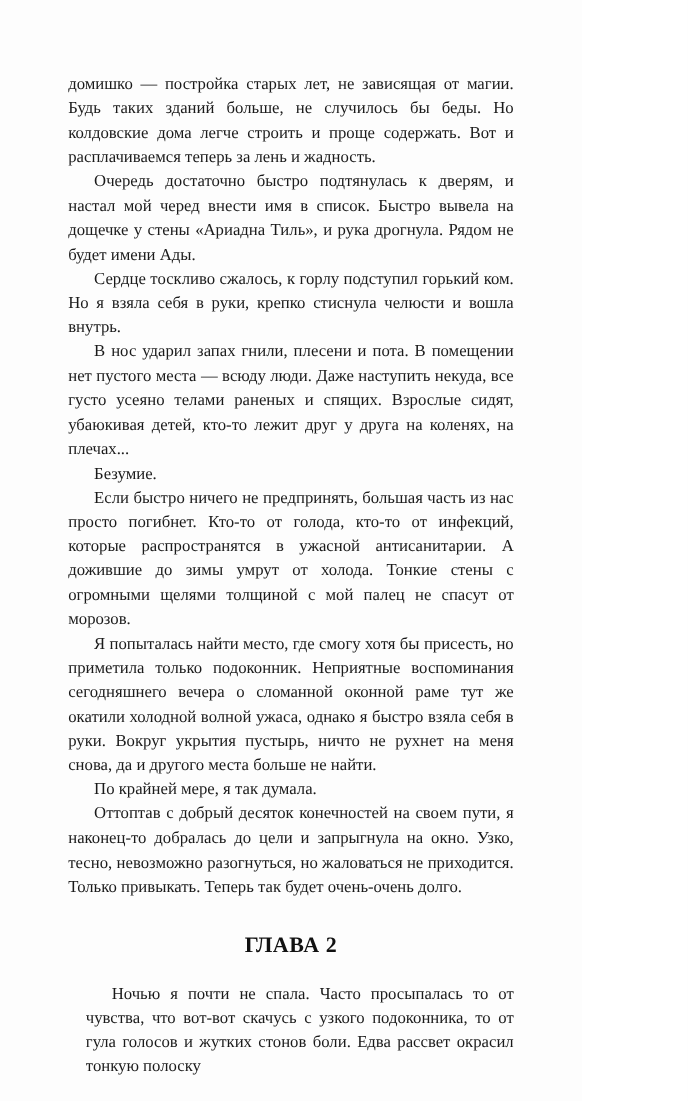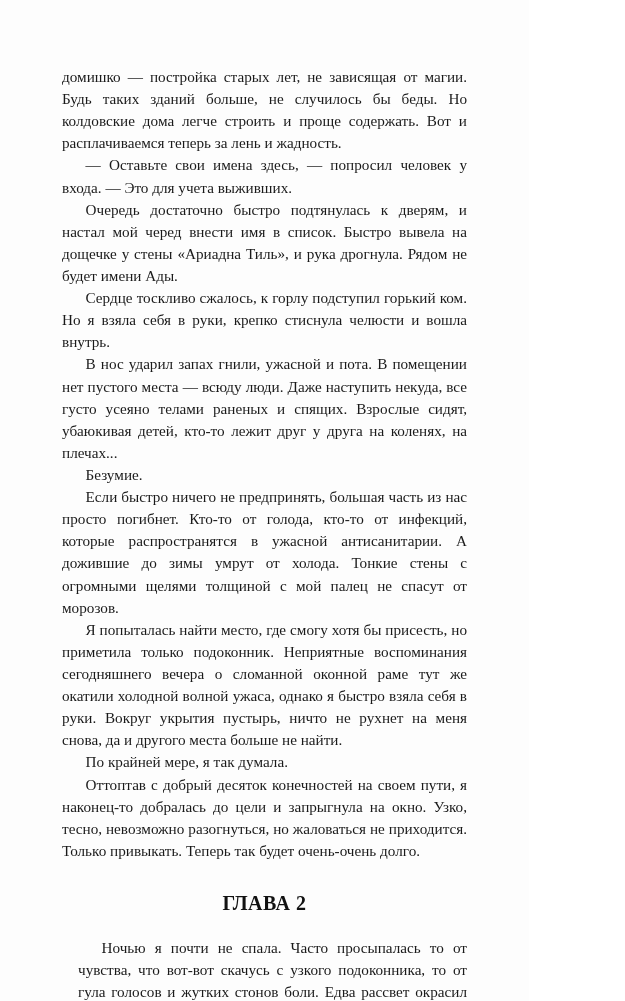--- a/index.html
+++ b/index.html
@@ -59,24 +59,23 @@
     color: #1a1a1a;
   }
 </style>
 </head>
 <body>
 
 <div class="page">
 
   <div class="body-text">
     <p class="noindent">домишко — постройка старых лет, не зависящая от магии. Будь таких зданий больше, не случилось бы беды. Но колдовские дома легче строить и проще содержать. Вот и расплачиваемся теперь за лень и жадность.</p>
-    <p class="dash">— Оставьте свои имена здесь, — попросил человек у входа. — Это для учета выживших.</p>
     <p>Очередь достаточно быстро подтянулась к дверям, и настал мой черед внести имя в список. Быстро вывела на дощечке у стены «Ариадна Тиль», и рука дрогнула. Рядом не будет имени Ады.</p>
     <p>Сердце тоскливо сжалось, к горлу подступил горький ком. Но я взяла себя в руки, крепко стиснула челюсти и вошла внутрь.</p>
-    <p>В нос ударил запах гнили, ужасной и пота. В помещении нет пустого места — всюду люди. Даже наступить некуда, все густо усеяно телами раненых и спящих. Взрослые сидят, убаюкивая детей, кто-то лежит друг у друга на коленях, на плечах...</p>
+    <p>В нос ударил запах гнили, плесени и пота. В помещении нет пустого места — всюду люди. Даже наступить некуда, все густо усеяно телами раненых и спящих. Взрослые сидят, убаюкивая детей, кто-то лежит друг у друга на коленях, на плечах...</p>
     <p>Безумие.</p>
     <p>Если быстро ничего не предпринять, большая часть из нас просто погибнет. Кто-то от голода, кто-то от инфекций, которые распространятся в ужасной антисанитарии. А дожившие до зимы умрут от холода. Тонкие стены с огромными щелями толщиной с мой палец не спасут от морозов.</p>
     <p>Я попыталась найти место, где смогу хотя бы присесть, но приметила только подоконник. Неприятные воспоминания сегодняшнего вечера о сломанной оконной раме тут же окатили холодной волной ужаса, однако я быстро взяла себя в руки. Вокруг укрытия пустырь, ничто не рухнет на меня снова, да и другого места больше не найти.</p>
     <p>По крайней мере, я так думала.</p>
     <p>Оттоптав с добрый десяток конечностей на своем пути, я наконец-то добралась до цели и запрыгнула на окно. Узко, тесно, невозможно разогнуться, но жаловаться не приходится. Только привыкать. Теперь так будет очень-очень долго.</p>
   </div>
 
   <h2 class="chapter-heading">ГЛАВА 2</h2>
 
   <div class="body-text after-heading">

